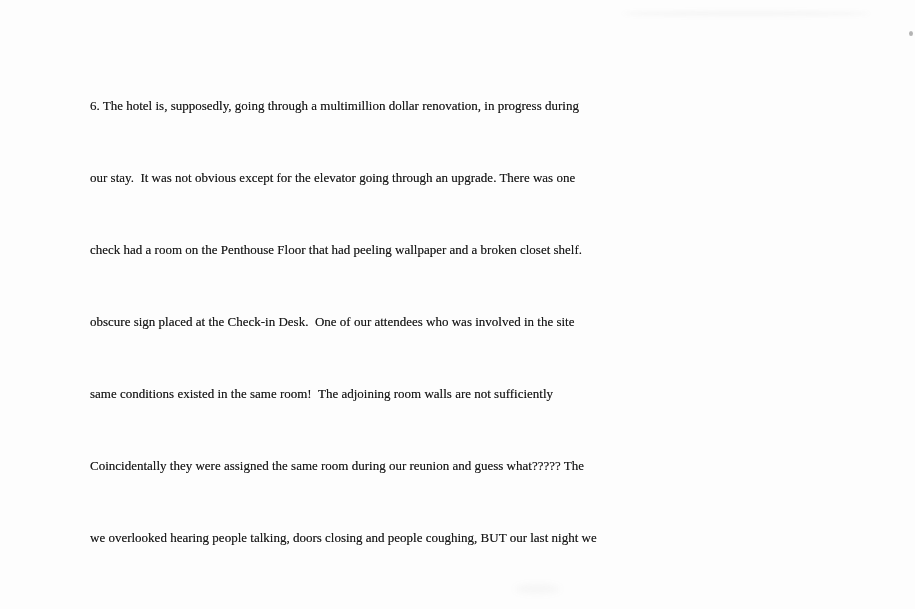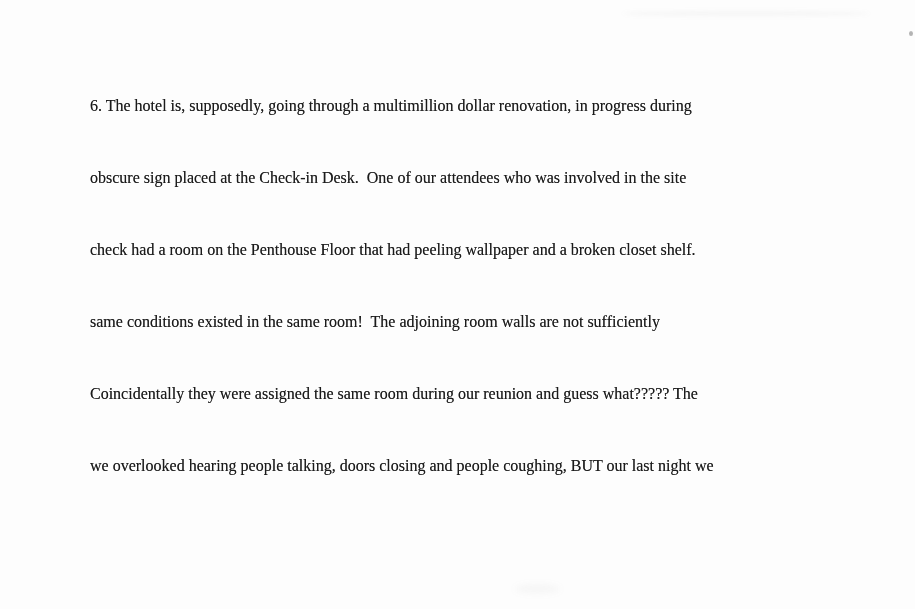--- a/index.html
+++ b/index.html
@@ -7,21 +7,21 @@
     padding: 0;
     background: #ffffff;
   }
   .page {
     position: relative;
     width: 915px;
     height: 609px;
     background: #fdfdfd;
     overflow: hidden;
     font-family: "Liberation Serif", serif;
-    font-size: 16px;
+    font-size: 13px;
     line-height: 24px;
     color: #1b1b1b;
   }
   .content {
     padding-top: 46px;
   }
   .para {
     white-space: pre;
   }
   .para-1 { margin-left: 90px; }
@@ -60,22 +60,23 @@
 <div class="page">
 
   <div class="smudge-top"></div>
   <div class="speck-right"></div>
   <div class="smudge-bottom"></div>
 
   <div class="content">
 
     <div class="para para-1">
       <div class="line">6. The hotel is, supposedly, going through a multimillion dollar renovation, in progress during</div>
+      <div class="line">our stay.  It was not obvious except for the elevator going through an upgrade. There was one</div>
+      <div class="line">check had a room on the Penthouse Floor that had peeling wallpaper and a broken closet shelf.</div>
       <div class="line">obscure sign placed at the Check-in Desk.  One of our attendees who was involved in the site</div>
-      <div class="line">check had a room on the Penthouse Floor that had peeling wallpaper and a broken closet shelf.</div>
       <div class="line">same conditions existed in the same room!  The adjoining room walls are not sufficiently</div>
       <div class="line">Coincidentally they were assigned the same room during our reunion and guess what????? The</div>
       <div class="line">we overlooked hearing people talking, doors closing and people coughing, BUT our last night we</div>
       
       
     </div>
 
   </div>
 </div>
 

